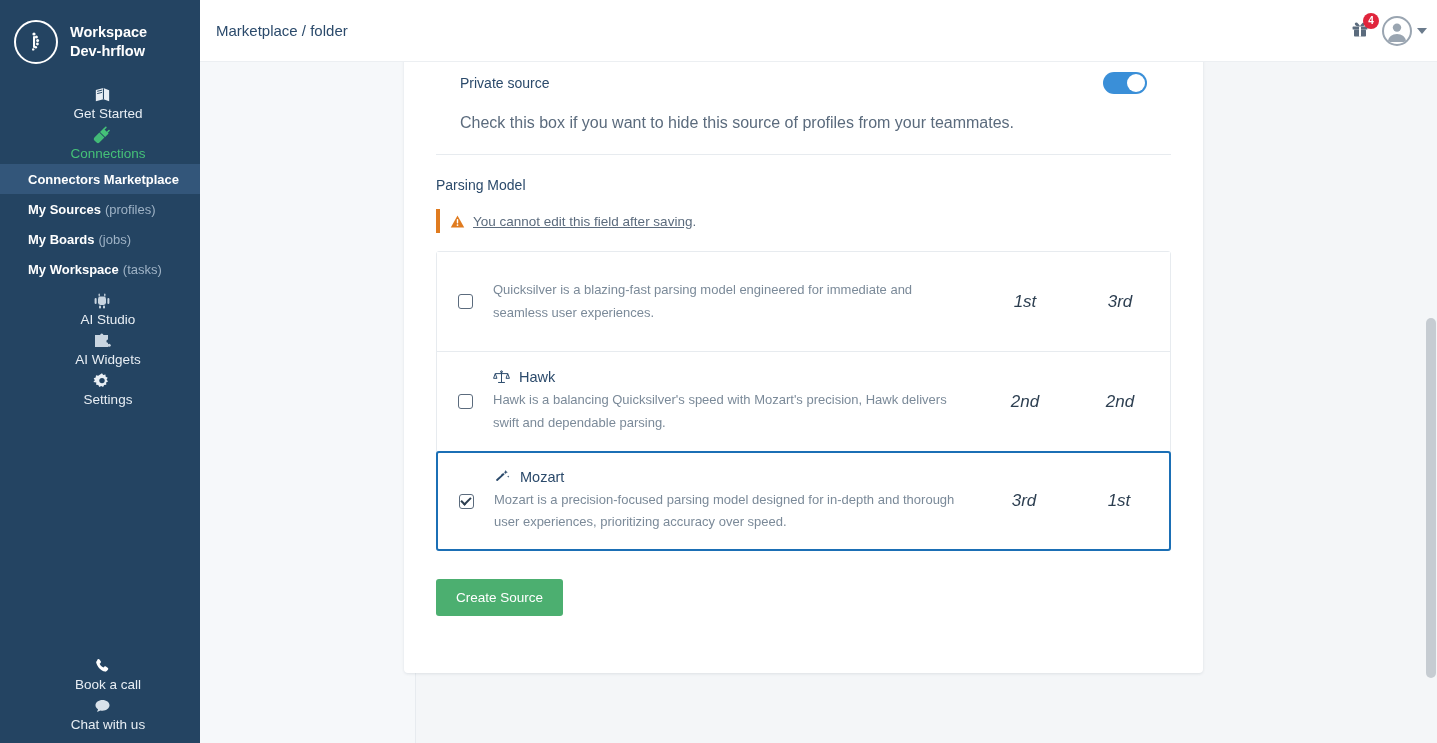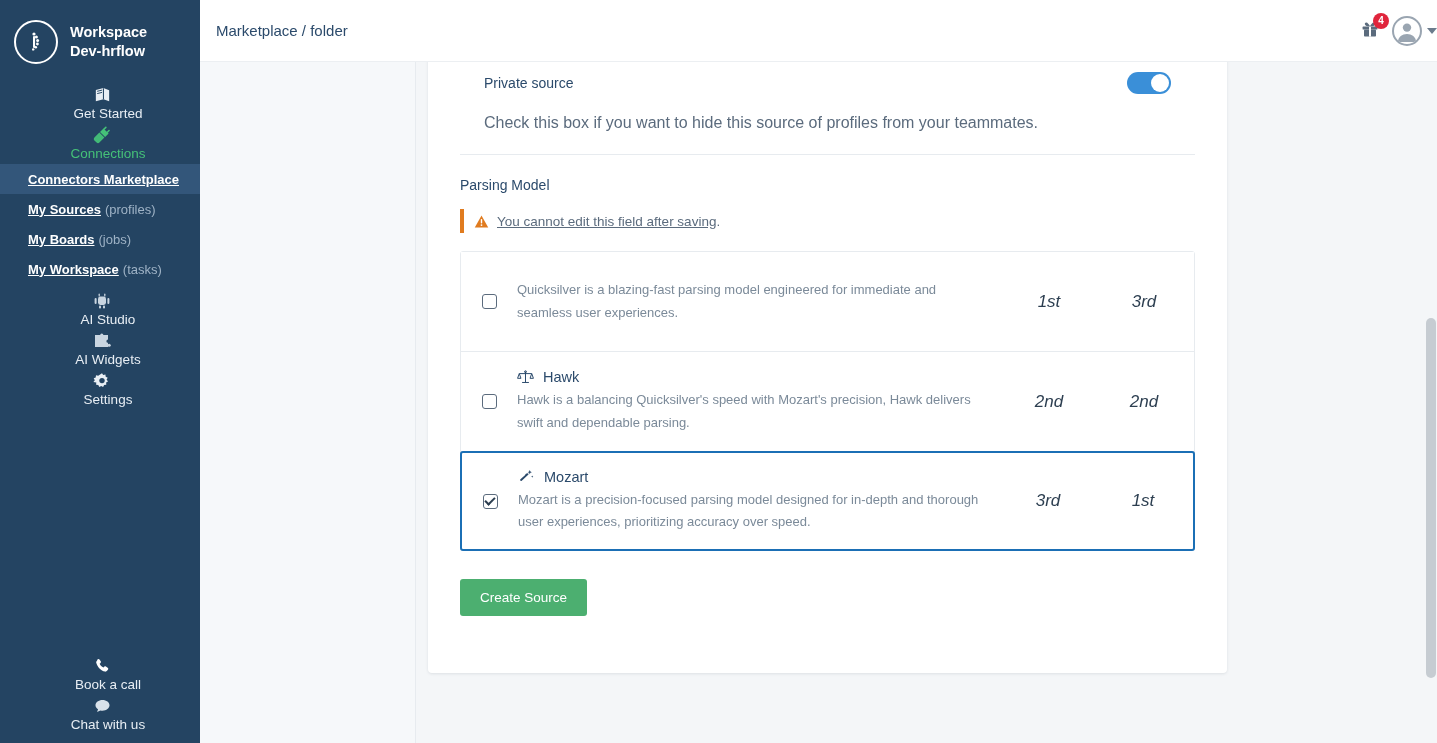--- a/index.html
+++ b/index.html
@@ -50,40 +50,40 @@
     display: flex; align-items: center; justify-content: center;
     margin-right: 12px;
   }
   .nav-item.connections { color: #45c178; }
   .subnav-item {
     display: flex; align-items: center;
     height: 30px; padding-left: 28px;
     font-size: 13px; color: #ffffff; cursor: pointer;
   }
   .subnav-item.active { background: #33567a; }
-  .subnav-item b { font-weight: bold; text-decoration: underline; }
+  .subnav-item b { font-weight: bold; }
   .subnav-item .muted { color: #9fb3c6; font-weight: normal; margin-left: 4px; }
 
   .sidebar-bottom {
     position: absolute; left: 0; bottom: 8px; width: 200px;
   }
   .sidebar-bottom .nav-item { height: 40px; }
 
   
   .main {
     flex: 1 1 auto; height: 743px;
     position: relative;
     background: #f4f6f8;
     overflow: hidden;
   }
   .topbar {
     position: absolute; top: 0; left: 0; right: 0;
     height: 62px; background: #ffffff;
     display: flex; align-items: center;
-    padding: 0 0 0 16px;
+    padding: 0 10px 0 16px;
     border-bottom: 1px solid #eceff2;
     z-index: 5;
   }
   .breadcrumb { font-size: 15px; color: #2b4a6b; }
   .topbar-right { margin-left: auto; display: flex; align-items: center; gap: 8px; }
   .gift-wrap { position: relative; width: 28px; height: 28px; display:flex; align-items:center; justify-content:center; cursor: pointer;}
   .badge {
     position: absolute; top: -4px; right: -5px;
     background: #e0253c; color: #fff;
     font-size: 10px; font-weight: bold;
@@ -108,21 +108,21 @@
   .content-area {
     position: absolute; top: 54px; left: 0; right: 0; bottom: 0;
     background: #f4f6f8;
   }
   .left-pane {
     position: absolute; left: 0; top: 0; width: 216px; bottom: 0;
     background: #f6f8fa; border-right: 1px solid #e7ebef;
   }
   .card {
     position: absolute;
-    left: 228px; top: 0;
+    left: 204px; top: 0;
     width: 799px; height: 619px;
     background: #ffffff;
     border-radius: 4px;
     box-shadow: 0 1px 3px rgba(22,40,60,.10);
   }
   .card-inner { padding: 0 32px; }
 
   
   .private-block {
     border-bottom: 1px solid #e7ebef;

